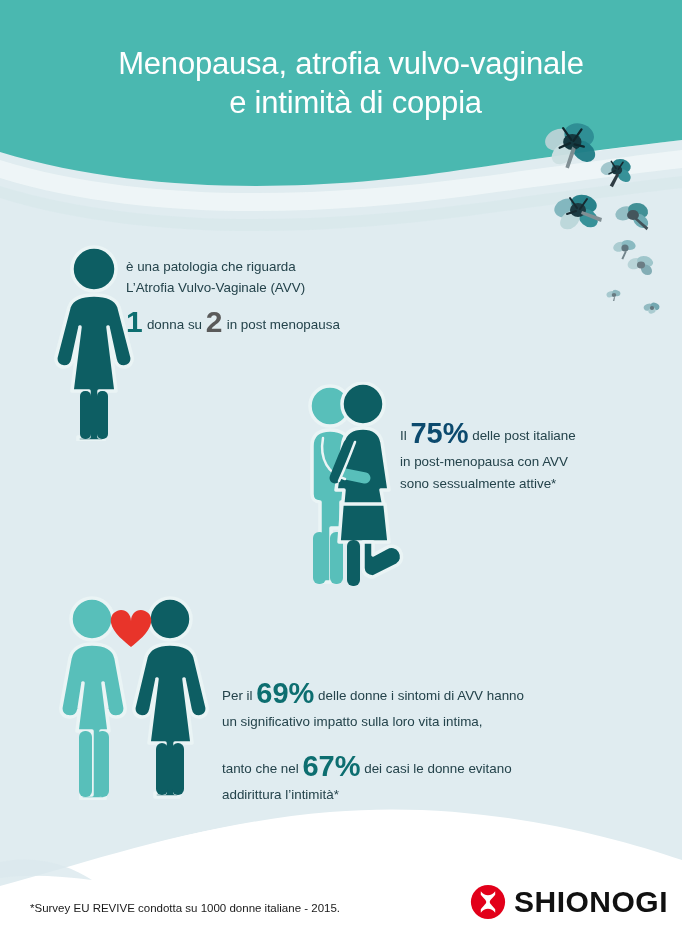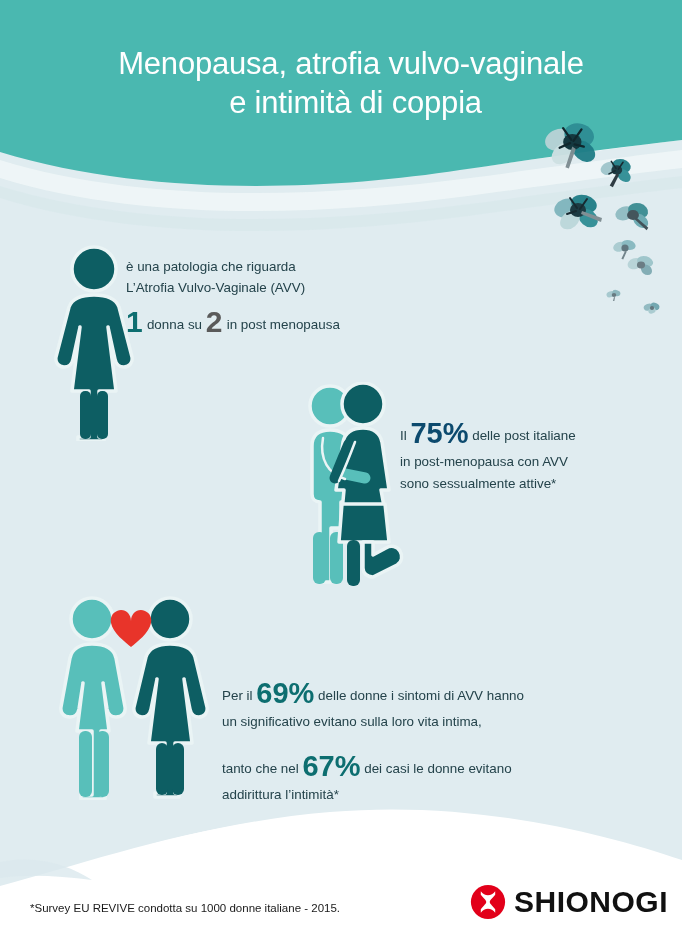--- a/index.html
+++ b/index.html
@@ -365,21 +365,21 @@
              C83,13 76,18 76,26 Z" fill="#e8342a"></path>
   </svg>
 
   <div id="block3-text" class="txt">
     <div class="p1">
       <div class="l1">
         <span class="sm">Per il</span>
         <span class="pct-dark">69%</span>
         <span class="sm">delle donne i sintomi di AVV hanno</span>
       </div>
-      <div>un significativo evitano sulla loro vita intima,</div>
+      <div>un significativo impatto sulla loro vita intima,</div>
     </div>
     <div class="p2">
       <div class="l1">
         <span class="sm">tanto che nel</span>
         <span class="pct-dark">67%</span>
         <span class="sm">dei casi le donne evitano</span>
       </div>
       <div>addirittura l’intimità*</div>
     </div>
   </div>

